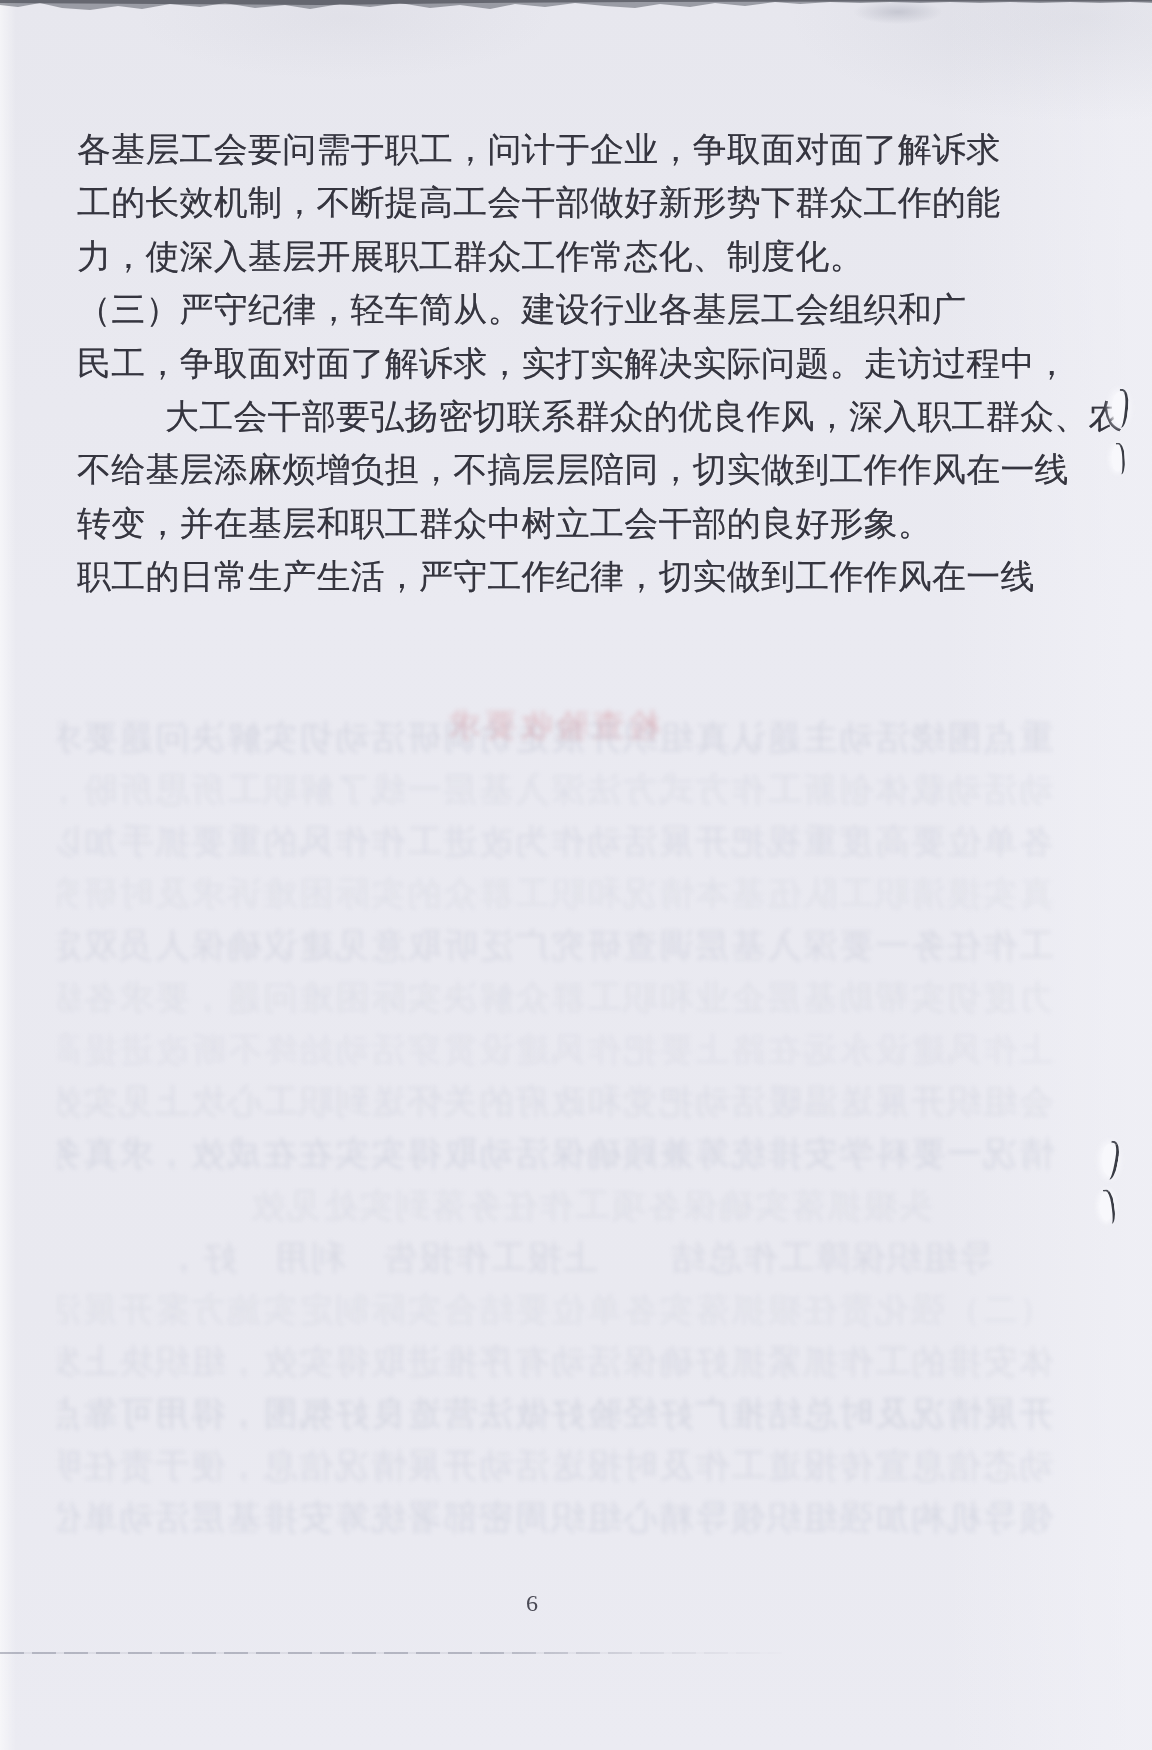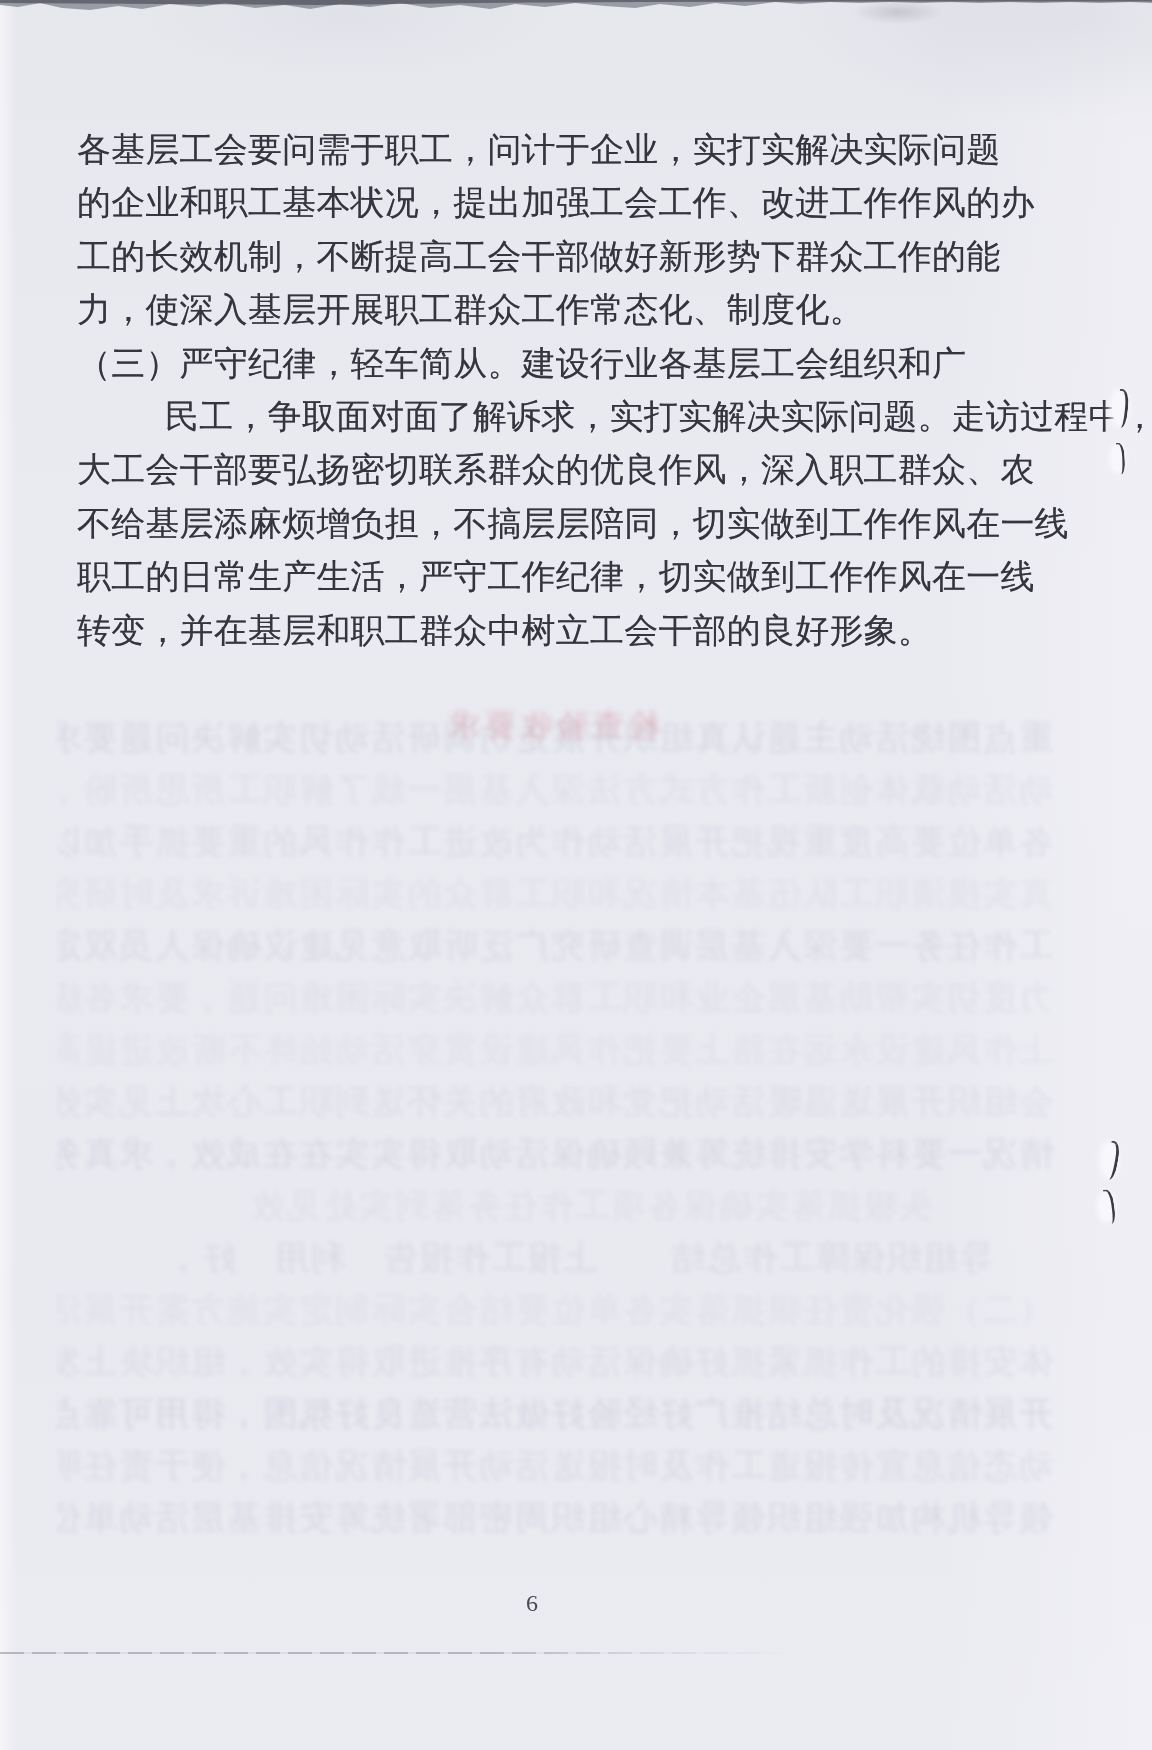--- a/index.html
+++ b/index.html
@@ -115,30 +115,29 @@
 <div class="page">
 
   <svg class="top-edge" viewBox="0 0 1152 14" preserveAspectRatio="none" aria-hidden="true">
     <path d="M0,0 L0,5 L18,7 L40,3 L62,8 L90,10 L118,6 L142,9 L170,4 L200,7 L225,3 L255,8 L285,5 L310,9 L340,4 L370,7 L400,3 L430,8 L460,5 L490,9 L515,4 L545,7 L575,3 L605,6 L635,8 L660,4 L690,7 L715,3 L745,6 L775,2 L800,4 L830,2 L860,3 L890,2 L920,3 L950,2 L980,3 L1010,2 L1040,3 L1070,2 L1100,3 L1130,2 L1152,3 L1152,0 Z" fill="#4e515c" opacity="0.5"></path>
     <path d="M0,0 L0,3 L160,4 L320,5 L480,3 L640,2 L900,1.5 L1152,1.5 L1152,0 Z" fill="#3a3d46" opacity="0.55"></path>
   </svg>
 
   <div class="smudge-top"></div>
 
   <div class="body-text">
-    <div class="line">各基层工会要问需于职工，问计于企业，实打实解决实际问题</div>
-    <div class="line">的企业和职工基本状况，提出加强工会工作、改进工作作风的办</div>
+    <div class="line">各基层工会要问需于职工，问计于企业，争取面对面了解诉求</div>
     <div class="line">工的长效机制，不断提高工会干部做好新形势下群众工作的能</div>
     <div class="line">力，使深入基层开展职工群众工作常态化、制度化。</div>
     <div class="line">（三）严守纪律，轻车简从。建设行业各基层工会组织和广</div>
     <div class="line">民工，争取面对面了解诉求，实打实解决实际问题。走访过程中，</div>
     <div class="line">大工会干部要弘扬密切联系群众的优良作风，深入职工群众、农</div>
     <div class="line">不给基层添麻烦增负担，不搞层层陪同，切实做到工作作风在一线</div>
+    <div class="line">转变，并在基层和职工群众中树立工会干部的良好形象。</div>
     <div class="line">职工的日常生产生活，严守工作纪律，切实做到工作作风在一线</div>
-    <div class="line">转变，并在基层和职工群众中树立工会干部的良好形象。</div>
   </div>
 
   <div class="bleed" aria-hidden="true">
     <div class="bline">重点围绕活动主题认真组织开展走访调研活动切实解决问题要求</div>
     <div class="bline">动活动载体创新工作方式方法深入基层一线了解职工所思所盼，</div>
     <div class="bline">各单位要高度重视把开展活动作为改进工作作风的重要抓手加以</div>
     <div class="bline">真实摸清职工队伍基本情况和职工群众的实际困难诉求及时研究</div>
     <div class="bline">工作任务一要深入基层调查研究广泛听取意见建议确保人员双定</div>
     <div class="bline">力度切实帮助基层企业和职工群众解决实际困难问题，要求各级</div>
     <div class="bline">上作风建设永远在路上要把作风建设贯穿活动始终不断改进提高</div>

